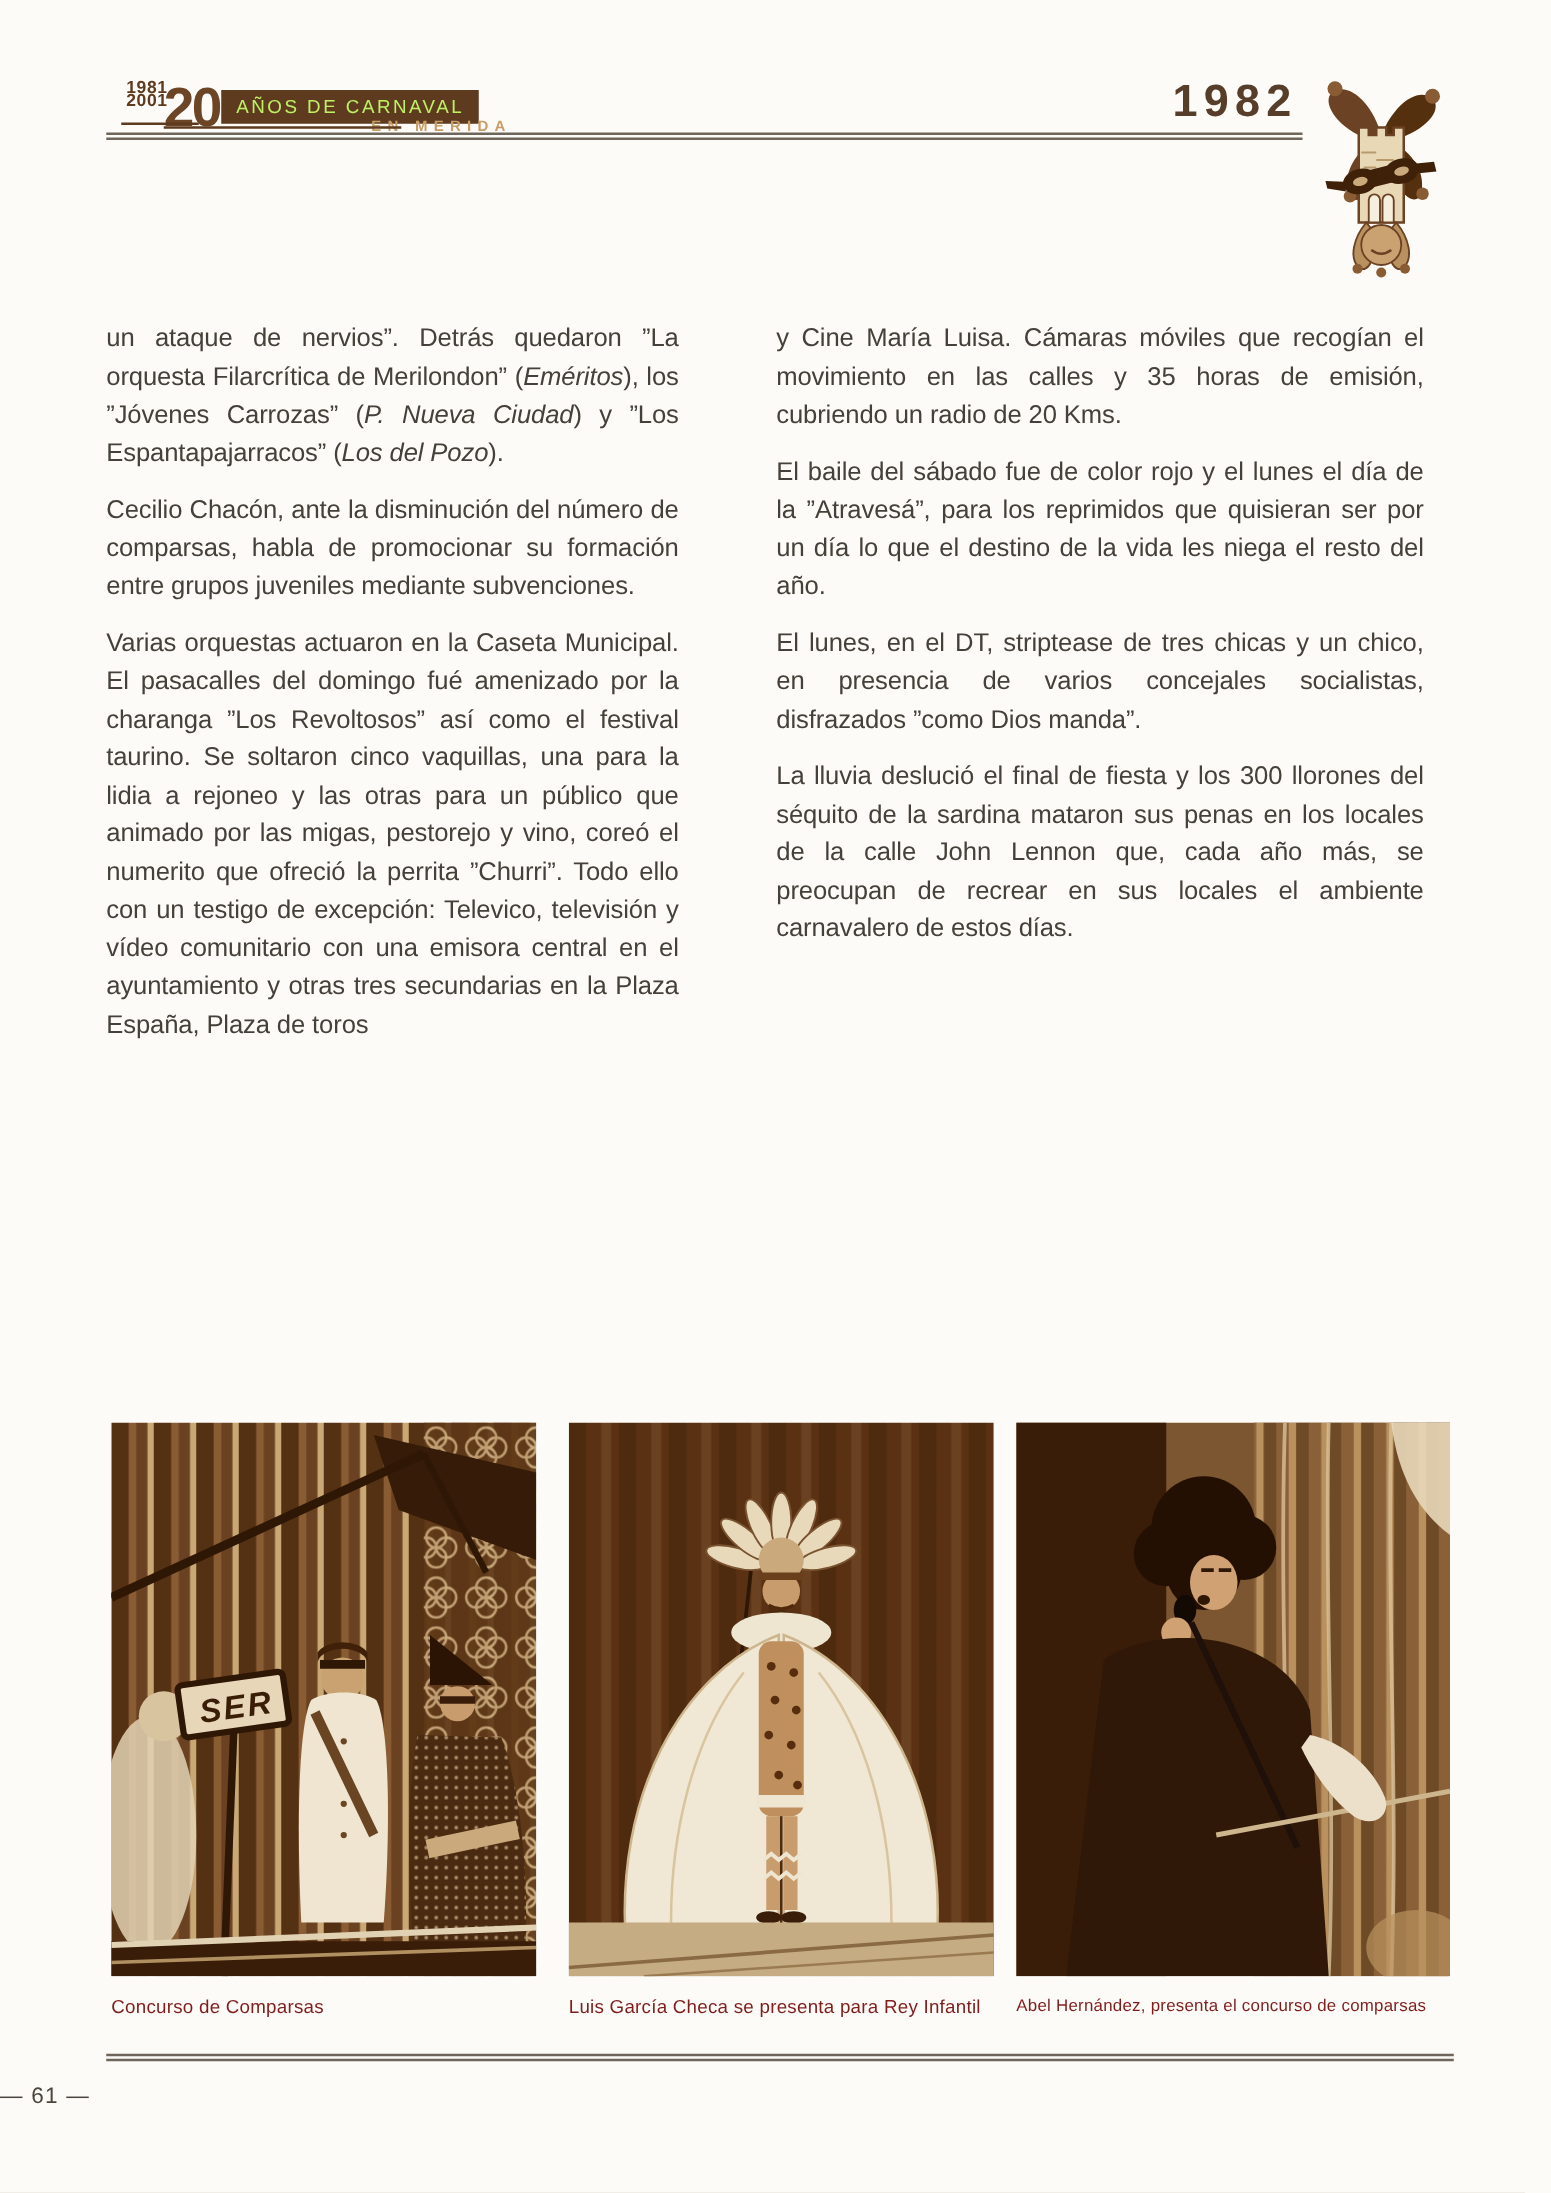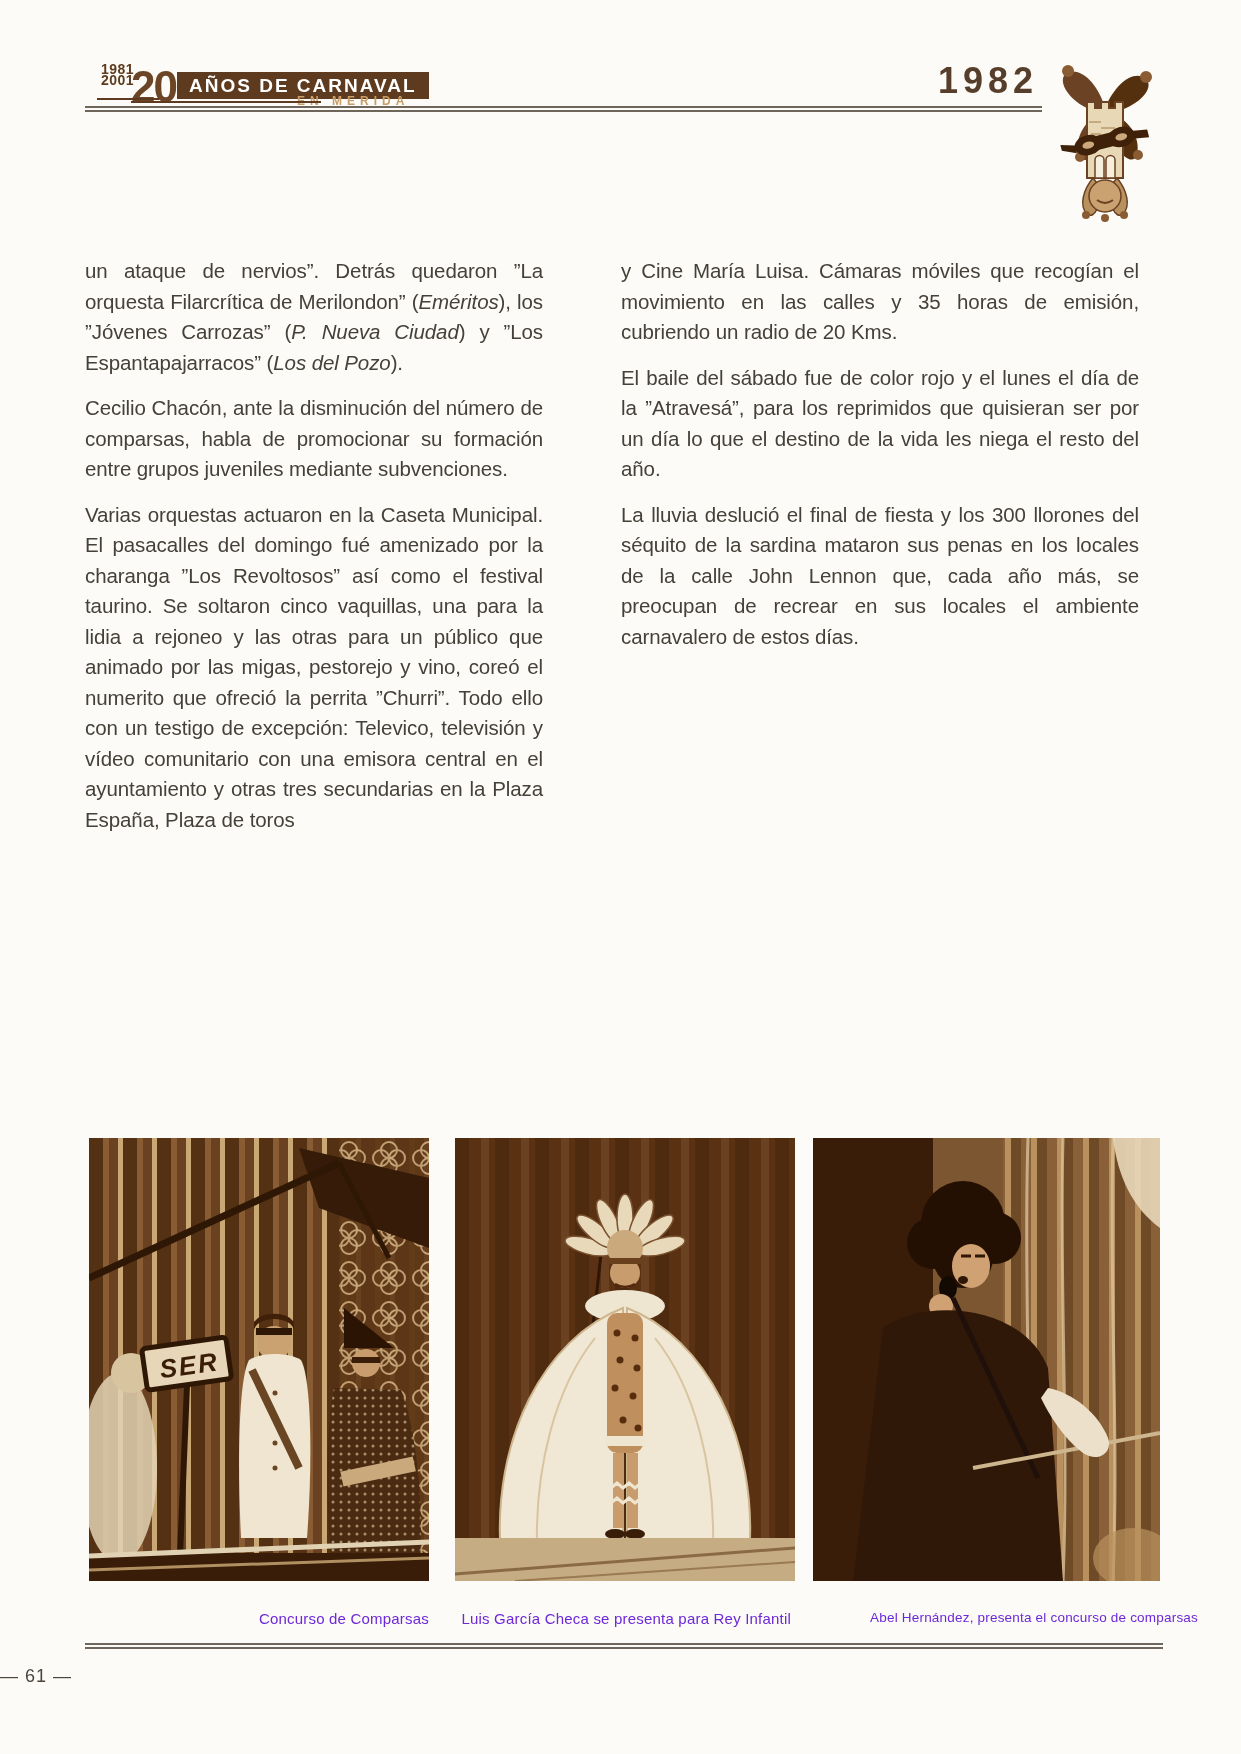--- a/index.html
+++ b/index.html
@@ -8,21 +8,21 @@
     background:#fcfbf7;overflow:hidden;
     font-family:"Liberation Sans", sans-serif;color:#454039;
   }
   
   .banner{position:absolute;left:85px;top:60px;width:520px;height:60px;}
   .years{position:absolute;left:16px;top:4px;font-size:14px;font-weight:bold;
          line-height:10.5px;color:#5e3b1e;letter-spacing:.5px;}
   .big20{position:absolute;left:46px;top:2px;font-size:44px;font-weight:bold;
          color:#6b4526;letter-spacing:-2px;}
   .banner-box{position:absolute;left:92px;top:12px;height:27px;line-height:27px;
-         background:#5e3b1e;color:#ffffff;font-weight:bold;font-size:19px;
+         background:#5e3b1e;color:#bef264;font-weight:normal;font-size:15px;
          letter-spacing:2px;padding:0 12px;white-space:nowrap;}
   .banner-sub{position:absolute;left:212px;top:34px;font-size:12px;font-weight:bold;
          letter-spacing:5px;color:#c89d67;white-space:nowrap;}
   .banner-line-a{position:absolute;left:12px;top:38px;width:62px;height:2px;background:#5e3b1e;}
   .banner-line-b{position:absolute;left:46px;top:41px;width:190px;height:2px;background:#5e3b1e;}
   .year-big{position:absolute;left:938px;top:60px;font-size:36px;font-weight:bold;
          letter-spacing:5px;color:#573e2a;}
   .double-rule{border-top:2px solid #6e655b;border-bottom:2px solid #6e655b;height:6px;box-sizing:border-box;}
   .rule-top{position:absolute;left:85px;top:106px;width:957px;}
   .rule-bottom{position:absolute;left:85px;top:1643px;width:1078px;}
@@ -34,21 +34,21 @@
   .col-right{width:518px;}
   .col p{margin:0 0 15px 0;}
   .col em{font-style:italic;}
   
   .photos{position:absolute;left:89px;top:1138px;width:1074px;height:500px;}
   figure{margin:0;position:absolute;top:0;}
   .photo-1{left:0;width:340px;}
   .photo-2{left:366px;width:336px;}
   .photo-3{left:724px;width:385px;}
   figure svg{display:block;}
-  figcaption{margin-top:29px;text-align:right;font-size:15px;color:#6d28d9;letter-spacing:.2px;}
+  figcaption{margin-top:16px;text-align:left;font-size:15px;color:#7f1d1d;letter-spacing:.2px;}
   .photo-3 figcaption{font-size:13.5px;}
   
   .page-number{position:absolute;left:0;top:1666px;width:100%;text-align:left;
          font-size:18px;letter-spacing:1px;color:#4b453d;}
 </style>
 </head>
 <body>
 
 <div class="page">
 
@@ -100,20 +100,21 @@
 
   <main class="columns">
     <section class="col col-left">
         <p><span>un ataque de nervios”. Detrás quedaron ”La orquesta Filarcrítica de Merilondon” (</span><em>Eméritos</em><span>), los ”Jóvenes Carrozas” (</span><em>P. Nueva Ciudad</em><span>) y ”Los Espantapajarracos” (</span><em>Los del Pozo</em><span>).</span></p>
         <p><span>Cecilio Chacón, ante la disminución del número de comparsas, habla de promocionar su formación entre grupos juveniles mediante subvenciones.</span></p>
         <p><span>Varias orquestas actuaron en la Caseta Municipal. El pasacalles del domingo fué amenizado por la charanga ”Los Revoltosos” así como el festival taurino. Se soltaron cinco vaquillas, una para la lidia a rejoneo y las otras para un público que animado por las migas, pestorejo y vino, coreó el numerito que ofreció la perrita ”Churri”. Todo ello con un testigo de excepción: Televico, televisión y vídeo comunitario con una emisora central en el ayuntamiento y otras tres secundarias en la Plaza España, Plaza de toros</span></p>
       </section>
     <section class="col col-right">
         <p><span>y Cine María Luisa. Cámaras móviles que recogían el movimiento en las calles y 35 horas de emisión, cubriendo un radio de 20 Kms.</span></p>
         <p><span>El baile del sábado fue de color rojo y el lunes el día de la ”Atravesá”, para los reprimidos que quisieran ser por un día lo que el destino de la vida les niega el resto del año.</span></p>
+        <p><span>El lunes, en el DT, striptease de tres chicas y un chico, en presencia de varios concejales socialistas, disfrazados ”como Dios manda”.</span></p>
         <p><span>La lluvia deslució el final de fiesta y los 300 llorones del séquito de la sardina mataron sus penas en los locales de la calle John Lennon que, cada año más, se preocupan de recrear en sus locales el ambiente carnavalero de estos días.</span></p>
       </section>
   </main>
 
   <div class="photos">
 
     <figure class="photo-1">
       <svg viewBox="0 0 340 443" width="340" height="443">
         <defs>
           <pattern id="p1s" width="34" height="443" patternUnits="userSpaceOnUse">

